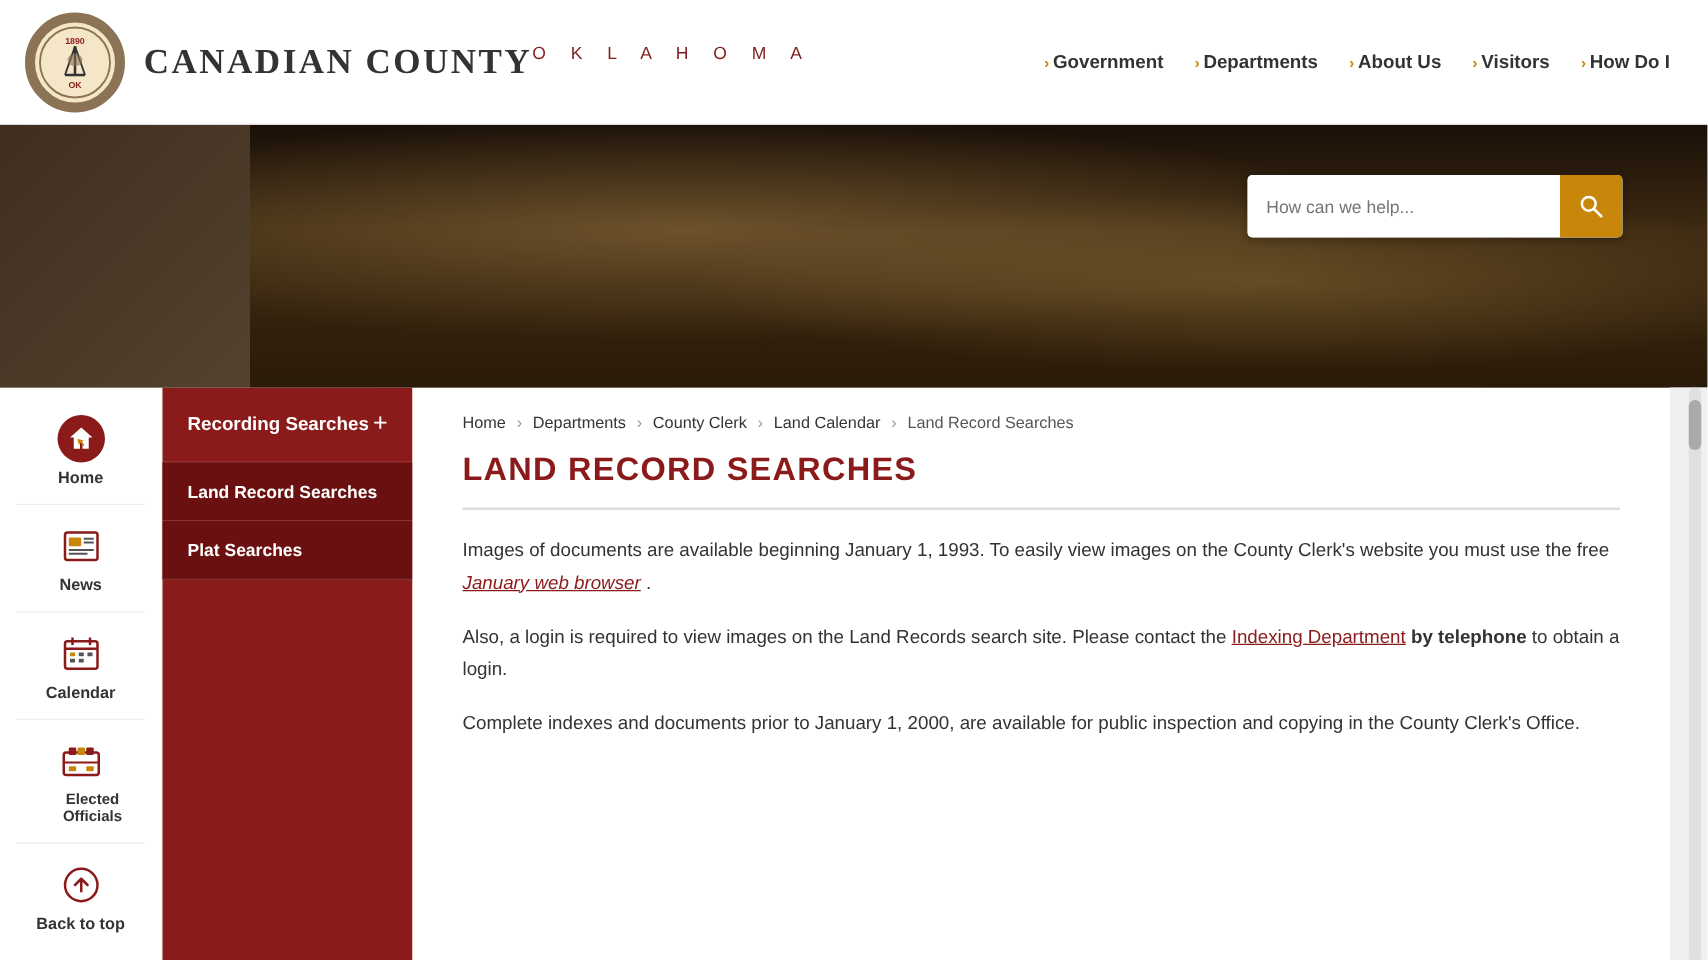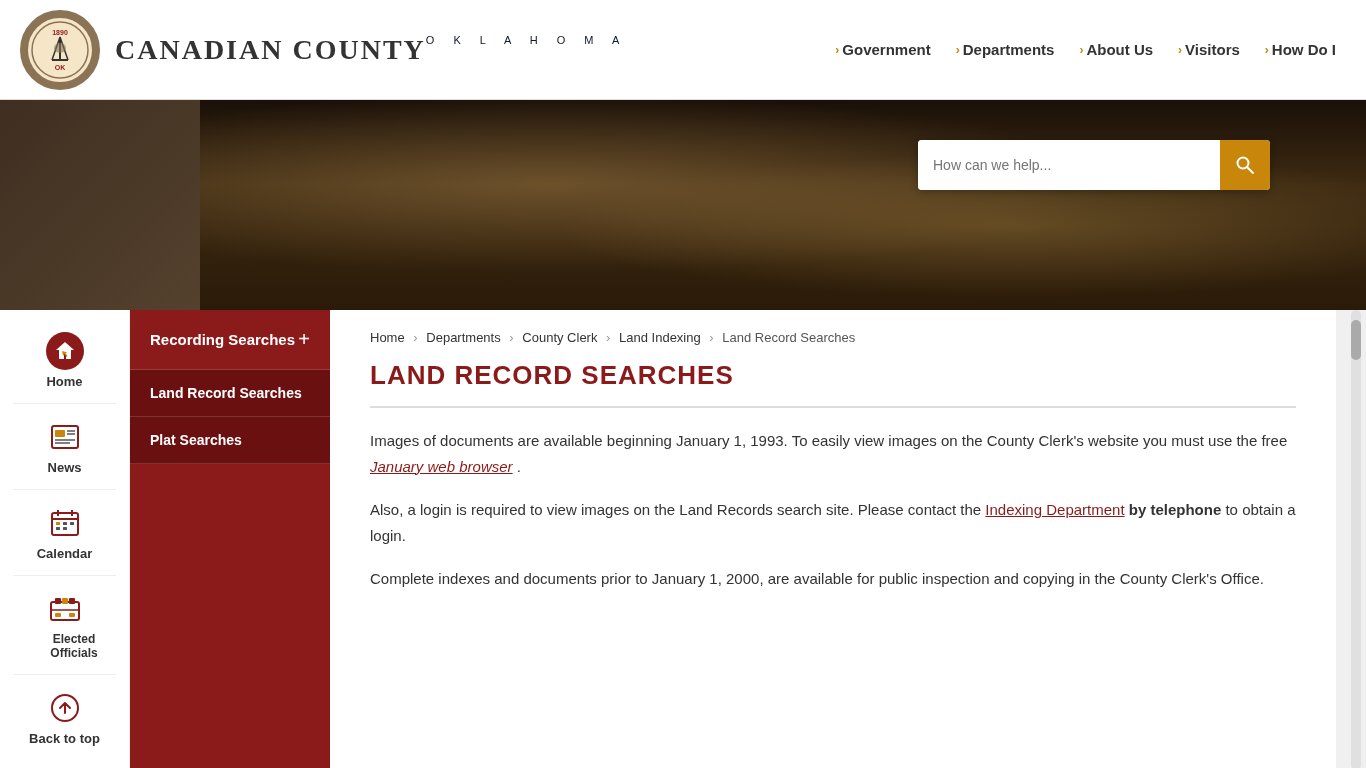--- a/index.html
+++ b/index.html
@@ -5,34 +5,34 @@
     * { margin: 0; padding: 0; box-sizing: border-box; }
     body { font-family: Arial, sans-serif; font-size: 14px; color: #333; width: 1366px; min-height: 768px; overflow-x: hidden; }
 
     
     .header { display: flex; align-items: center; background: #fff; height: 100px; border-bottom: 1px solid #ddd; padding: 0 20px; }
     .logo-area { display: flex; align-items: center; gap: 15px; }
     .logo-circle { width: 80px; height: 80px; border-radius: 50%; background: #8B7355; display: flex; align-items: center; justify-content: center; overflow: hidden; border: 3px solid #8B7355; }
     .logo-circle svg { width: 70px; height: 70px; }
     .logo-text { display: flex; flex-direction: row; }
     .logo-title { font-size: 28px; font-weight: 900; color: #333; letter-spacing: 2px; font-family: 'Georgia', serif; }
-    .logo-subtitle { font-size: 11px; letter-spacing: 8px; color: #0f172a; }
+    .logo-subtitle { font-size: 14px; letter-spacing: 8px; color: #7f1d1d; }
     .header-nav { margin-left: auto; display: flex; align-items: center; gap: 5px; }
     .nav-item { display: flex; align-items: center; gap: 3px; font-size: 15px; font-weight: 600; color: #333; cursor: pointer; padding: 5px 10px; text-decoration: none; }
     .nav-arrow { color: #C8860A; font-size: 12px; }
 
     
     .hero { width: 100%; height: 210px; background: linear-gradient(rgba(0,0,0,0.3), rgba(0,0,0,0.3)), #6B5B3E; position: relative; overflow: hidden; display: flex; align-items: center; }
     .hero-bg { position: absolute; top: 0; left: 0; width: 100%; height: 100%; background: linear-gradient(135deg, #3d2b1f 0%, #5a4530 30%, #7a6040 50%, #4a3828 70%, #2d1f15 100%); opacity: 0.85; }
     
     .hero-scene { position: absolute; top: 0; left: 200px; right: 0; bottom: 0; 
       background: radial-gradient(ellipse at 30% 40%, rgba(180,140,80,0.4) 0%, transparent 50%),
                   radial-gradient(ellipse at 70% 60%, rgba(200,160,80,0.3) 0%, transparent 40%),
                   linear-gradient(180deg, #1a1008 0%, #3d2a12 40%, #2a1a08 100%); }
-    .search-box-hero { position: absolute; right: 96px; top: 40px; display: flex; align-items: center; background: #fff; border-radius: 4px; overflow: hidden; width: 352px; height: 50px; box-shadow: 0 2px 8px rgba(0,0,0,0.3); }
+    .search-box-hero { position: absolute; right: 68px; top: 40px; display: flex; align-items: center; background: #fff; border-radius: 4px; overflow: hidden; width: 300px; height: 50px; box-shadow: 0 2px 8px rgba(0,0,0,0.3); }
     .search-input-hero { border: none; outline: none; padding: 0 15px; font-size: 14px; color: #999; flex: 1; height: 100%; }
     .search-btn-hero { background: #C8860A; border: none; width: 50px; height: 100%; cursor: pointer; display: flex; align-items: center; justify-content: center; color: #fff; font-size: 18px; }
 
     
     .main-layout { display: flex; min-height: 460px; }
 
     
     .left-sidebar { width: 130px; background: #fff; border-right: 1px solid #eee; display: flex; flex-direction: column; align-items: center; padding-top: 10px; flex-shrink: 0; }
     .sidebar-item { display: flex; flex-direction: column; align-items: center; padding: 12px 10px; cursor: pointer; width: 100%; text-align: center; color: #333; font-size: 13px; font-weight: 600; }
     .sidebar-icon { width: 38px; height: 38px; display: flex; align-items: center; justify-content: center; margin-bottom: 4px; }
@@ -225,21 +225,21 @@
 
   <div class="content-area">
 
     <div class="breadcrumb">
       <a href="#">Home</a>
       <span class="breadcrumb-sep">›</span>
       <a href="#">Departments</a>
       <span class="breadcrumb-sep">›</span>
       <a href="#">County Clerk</a>
       <span class="breadcrumb-sep">›</span>
-      <a href="#">Land Indexing</a>
+      <a href="#">Land Calendar</a>
       <span class="breadcrumb-sep">›</span>
       <span class="breadcrumb-current">Land Record Searches</span>
     </div>
 
     <h1 class="page-title">LAND RECORD SEARCHES</h1>
 
     <div class="content-text">
       <p>
         <span>Images of documents are available beginning January 1, 1993. To easily view images on the County Clerk's website you must use the free </span>
         <a href="#" style="text-decoration:underline; font-style:italic;">January web browser</a>

